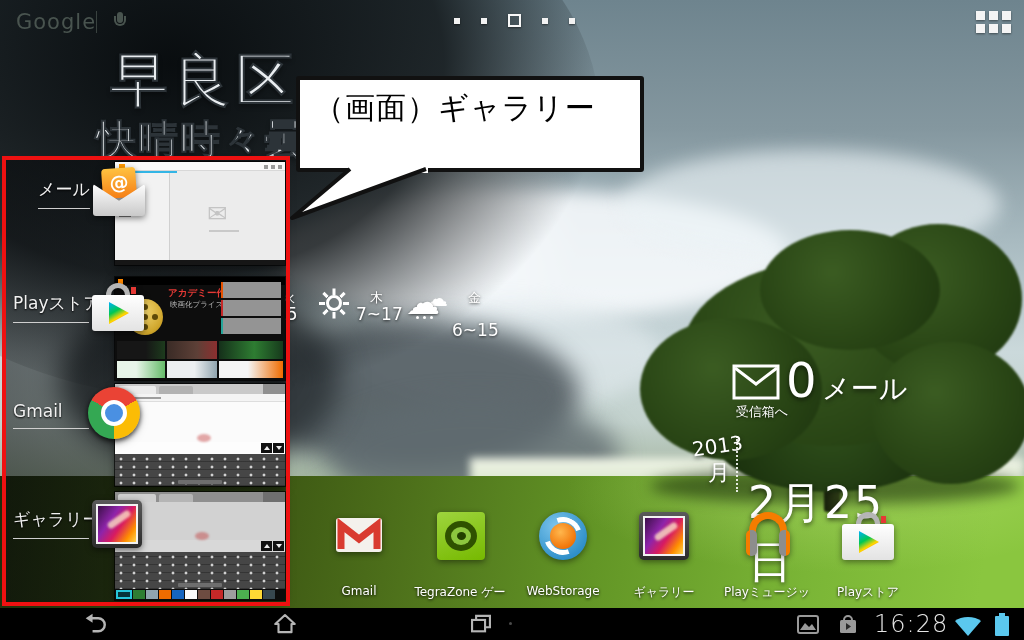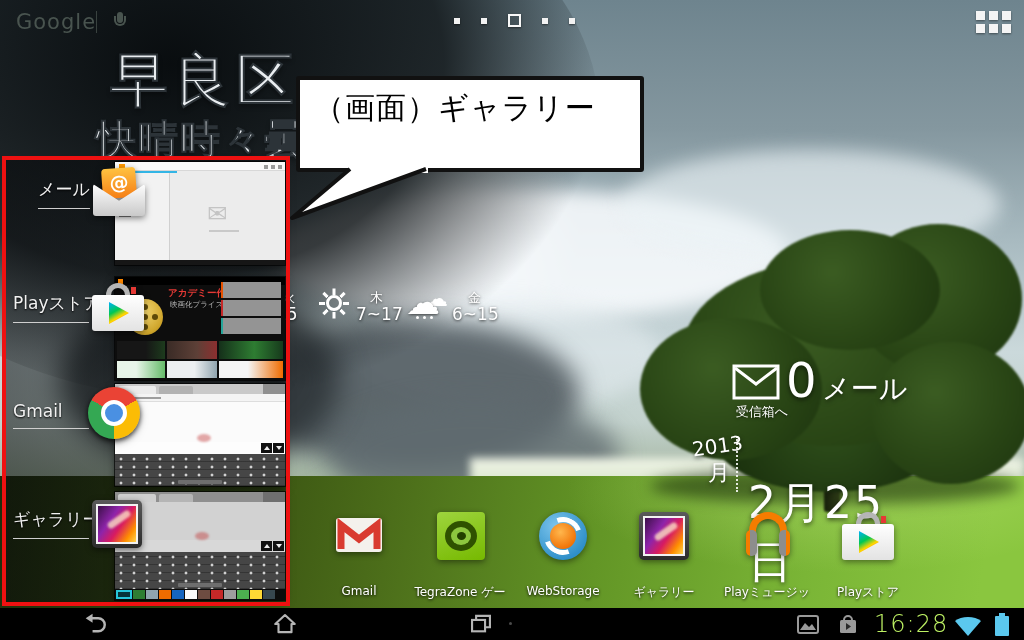--- a/index.html
+++ b/index.html
@@ -201,21 +201,21 @@
   #date-widget .sep { position:absolute; left:50px; top:6px; height:56px; border-left:2px dotted rgba(255,255,255,.85); }
   #date-widget .dt { position:absolute; left:62px; top:0; font-size:44px; letter-spacing:2px; text-shadow:0 2px 5px rgba(0,0,0,.6);margin-top:44px; }
 
   
   #navbar { left:0; right:0; bottom:0; height:32px; background:#000; z-index:60; }
   .navbtn { position:absolute; top:3px; width:26px; height:26px; }
   #nav-back { left:82px; } #nav-home { left:272px; } #nav-recents { left:468px; }
   #nav-dot { position:absolute; left:509px; top:14px; width:3px; height:3px; border-radius:50%; background:#4a4a4a; }
   .notif { position:absolute; top:7px; }
   #notif-pic { left:797px; } #notif-bag { left:838px; }
-  #clock { position:absolute; left:874px; top:2px; font-size:24px; font-weight:300; letter-spacing:1px; color:#bef264; }
+  #clock { position:absolute; left:874px; top:2px; font-size:24px; font-weight:300; letter-spacing:1px; color:#e5e5e5; }
   #wifi { position:absolute; left:952px; top:5px; }
   #battery { position:absolute; left:995px; top:5px; width:14px; height:23px; }
   #battery .cap { position:absolute; left:4px; top:0; width:6px; height:3px; background:#5bc8ee; }
   #battery .bod { position:absolute; left:0; top:3px; width:14px; height:20px; background:#5bc8ee; border-radius:1px; }
 </style>
 </head>
 <body>
 
 <div id="wallpaper" class="abs">
   <div class="abs sky"></div>
@@ -280,21 +280,21 @@
   <span class="cloud-ic">
     <span class="cg2">☁</span>
     <span class="cg">☁</span>
     <span class="drops">
         <i></i>
         <i></i>
         <i></i>
       </span>
   </span>
   <span class="day" style="left:200px;top:5px">金</span>
-  <span class="temp" style="left:184px;top:20px">6~15</span>
+  <span class="temp" style="left:184px;top:36px">6~15</span>
 </div>
 
 <div id="panel" class="abs">
 
   <div class="app-label" style="left:36px;top:21px;width:52px">メール</div>
   <div class="thumb t-mail">
     <div class="hdr">
         <i></i>
         <span class="wins">
           <i></i>

